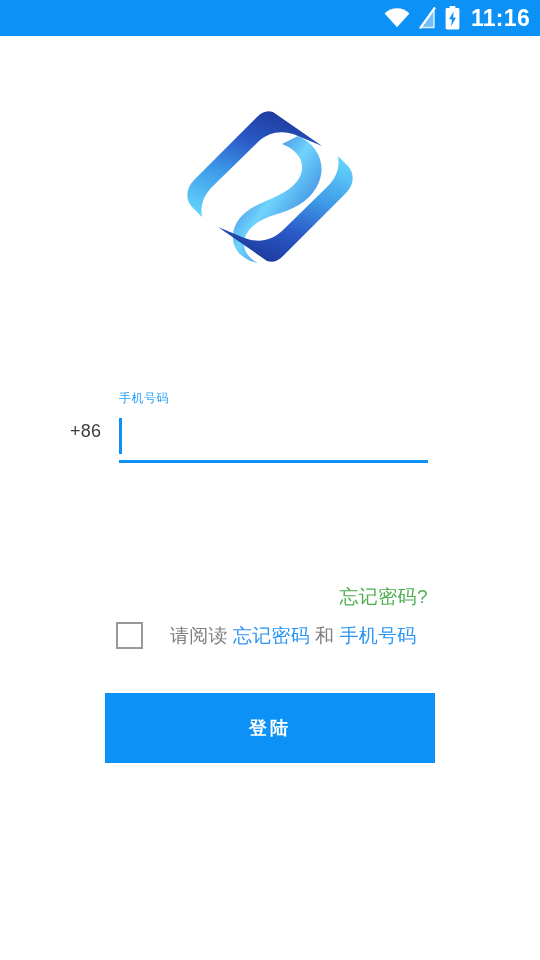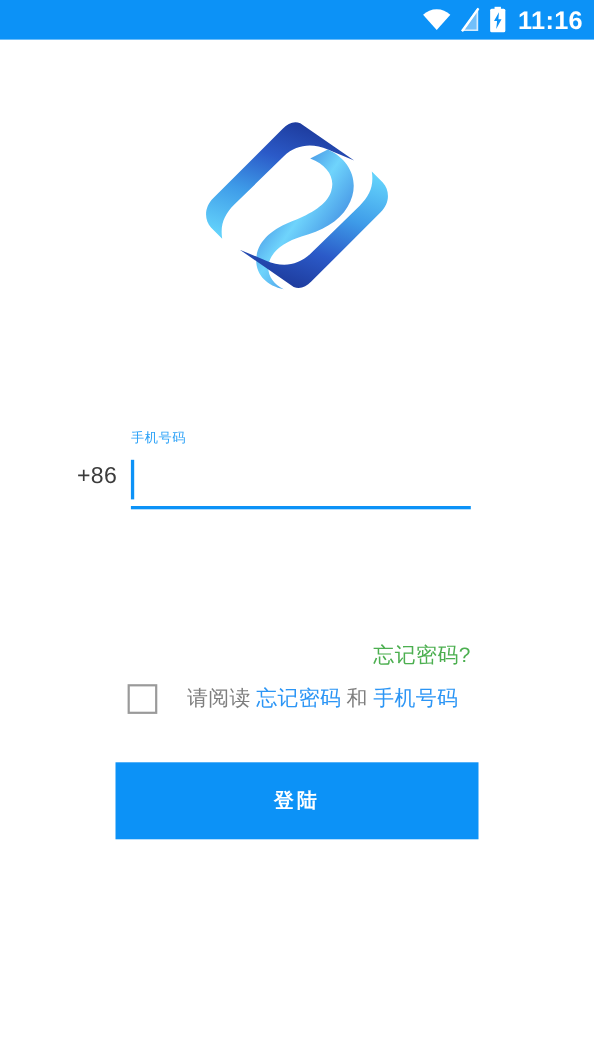--- a/index.html
+++ b/index.html
@@ -37,21 +37,21 @@
   .field-phone {
     position:absolute; left:70px; top:392px; width:400px; height:78px;
   }
   .float-label {
     position:absolute; left:49px; top:0;
     font-size:12px; color:#29A0F7; line-height:1;
     letter-spacing:0.5px;
   }
   .cc {
     position:absolute; left:0; top:30px;
-    font-size:21px; color:#3C3C3C; line-height:1;
+    font-size:18px; color:#3C3C3C; line-height:1;
     letter-spacing:0.3px;
   }
   .phone-input-area {
     position:absolute; left:49px; top:22px; width:309px; height:46px;
   }
   .caret {
     position:absolute; left:0; top:4px;
     width:3px; height:36px; background:#0C92F7;
   }
   .underline-blue {

